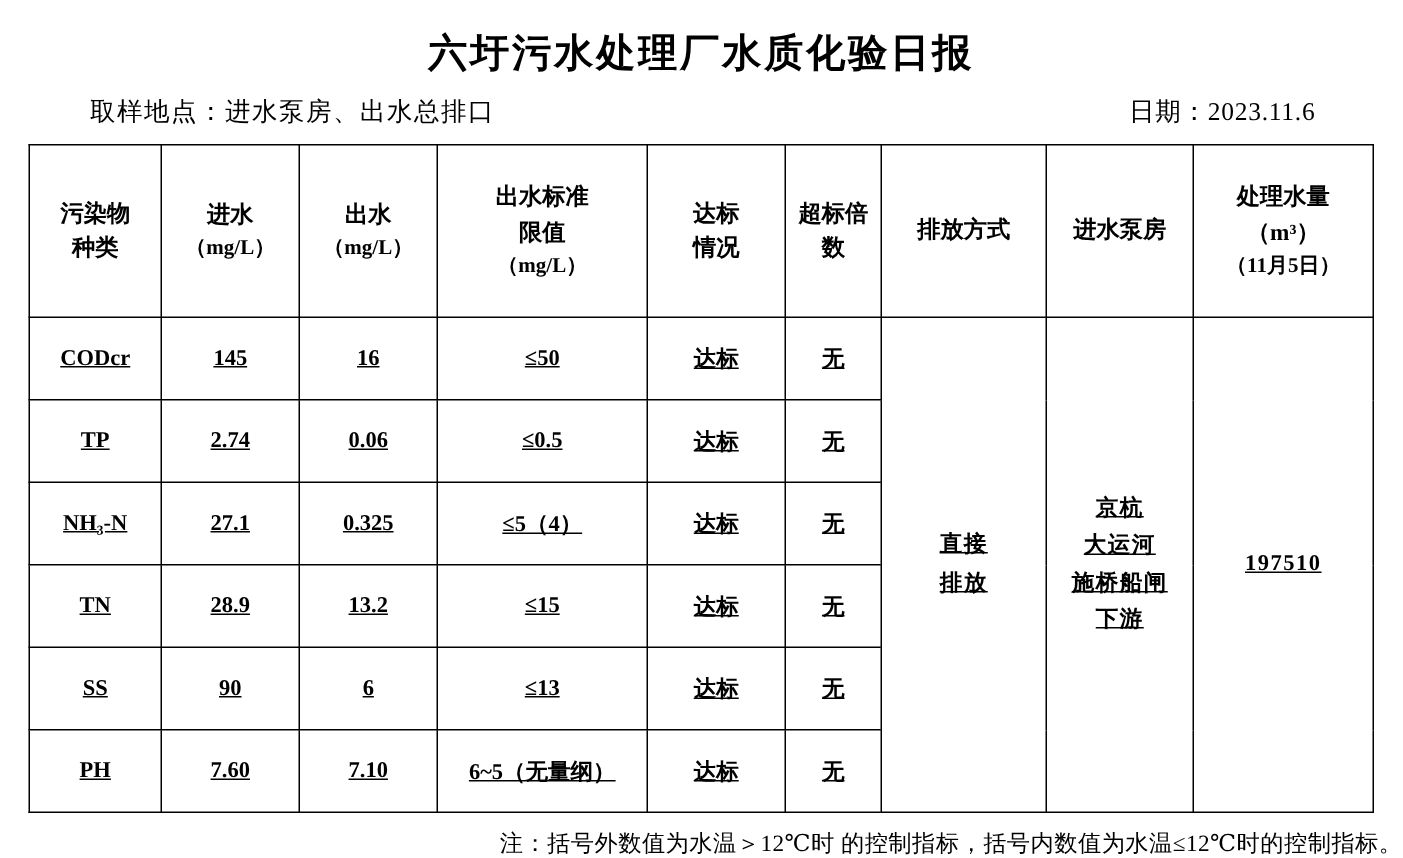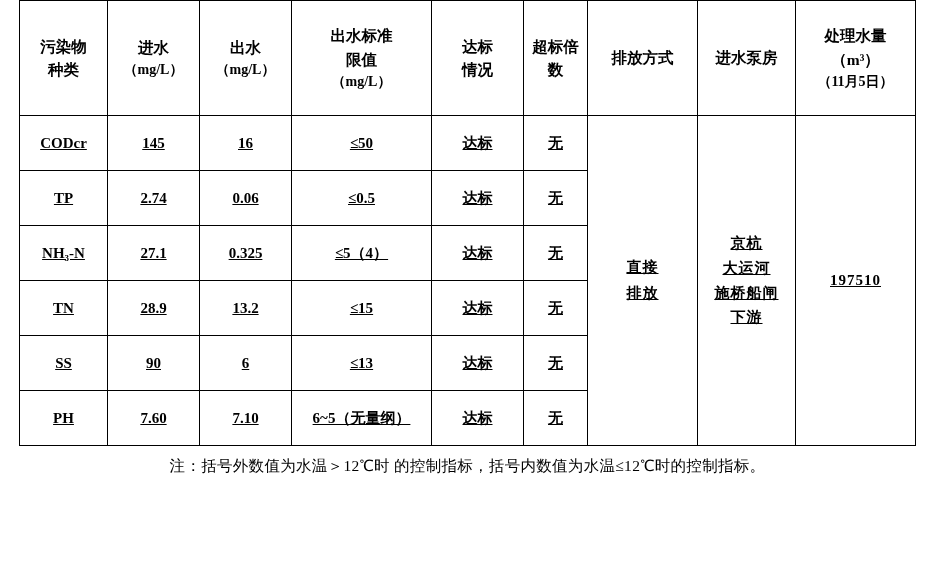--- a/index.html
+++ b/index.html
@@ -97,33 +97,37 @@
   }
   .cell-amount {
     font-size: 24px;
     letter-spacing: 1px;
   }
   .cell-small {
     font-size: 13.5px;
   }
   .note {
     margin-top: 10px;
-    text-align: center;
+    text-align: right;
     font-size: 15.5px;
     letter-spacing: 0.3px;
-    font-family: Liberation Serif, serif;
   }
   .nowrap { white-space: nowrap; }
 </style>
 </head>
 <body>
 
 <div class="page">
 
-
+  <div class="title">六圩污水处理厂水质化验日报</div>
+
+  <div class="subhead">
+    <div class="site">取样地点：进水泵房、出水总排口</div>
+    <div class="date">日期：2023.11.6</div>
+  </div>
 
   <table class="report">
     <colgroup>
       <col class="col-type">
       <col class="col-in">
       <col class="col-out">
       <col class="col-std">
       <col class="col-meet">
       <col class="col-times">
       <col class="col-mode">

